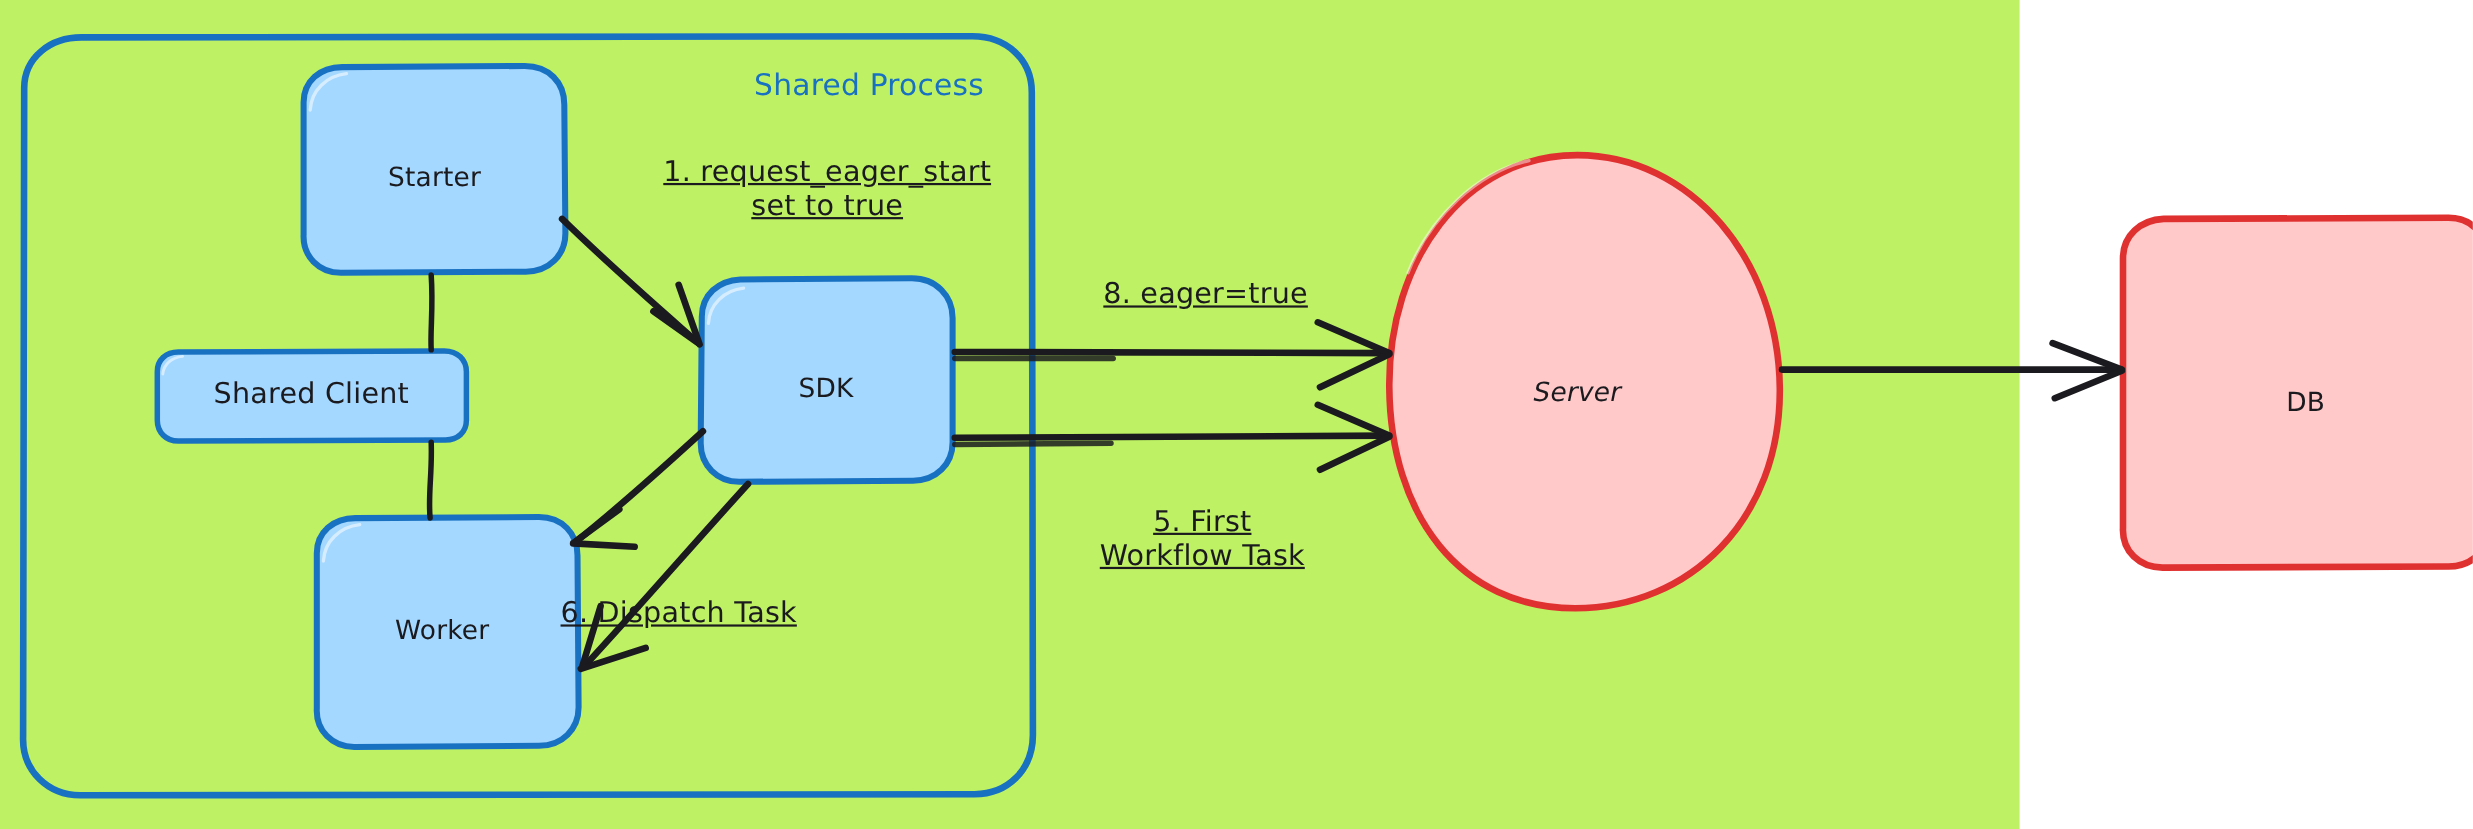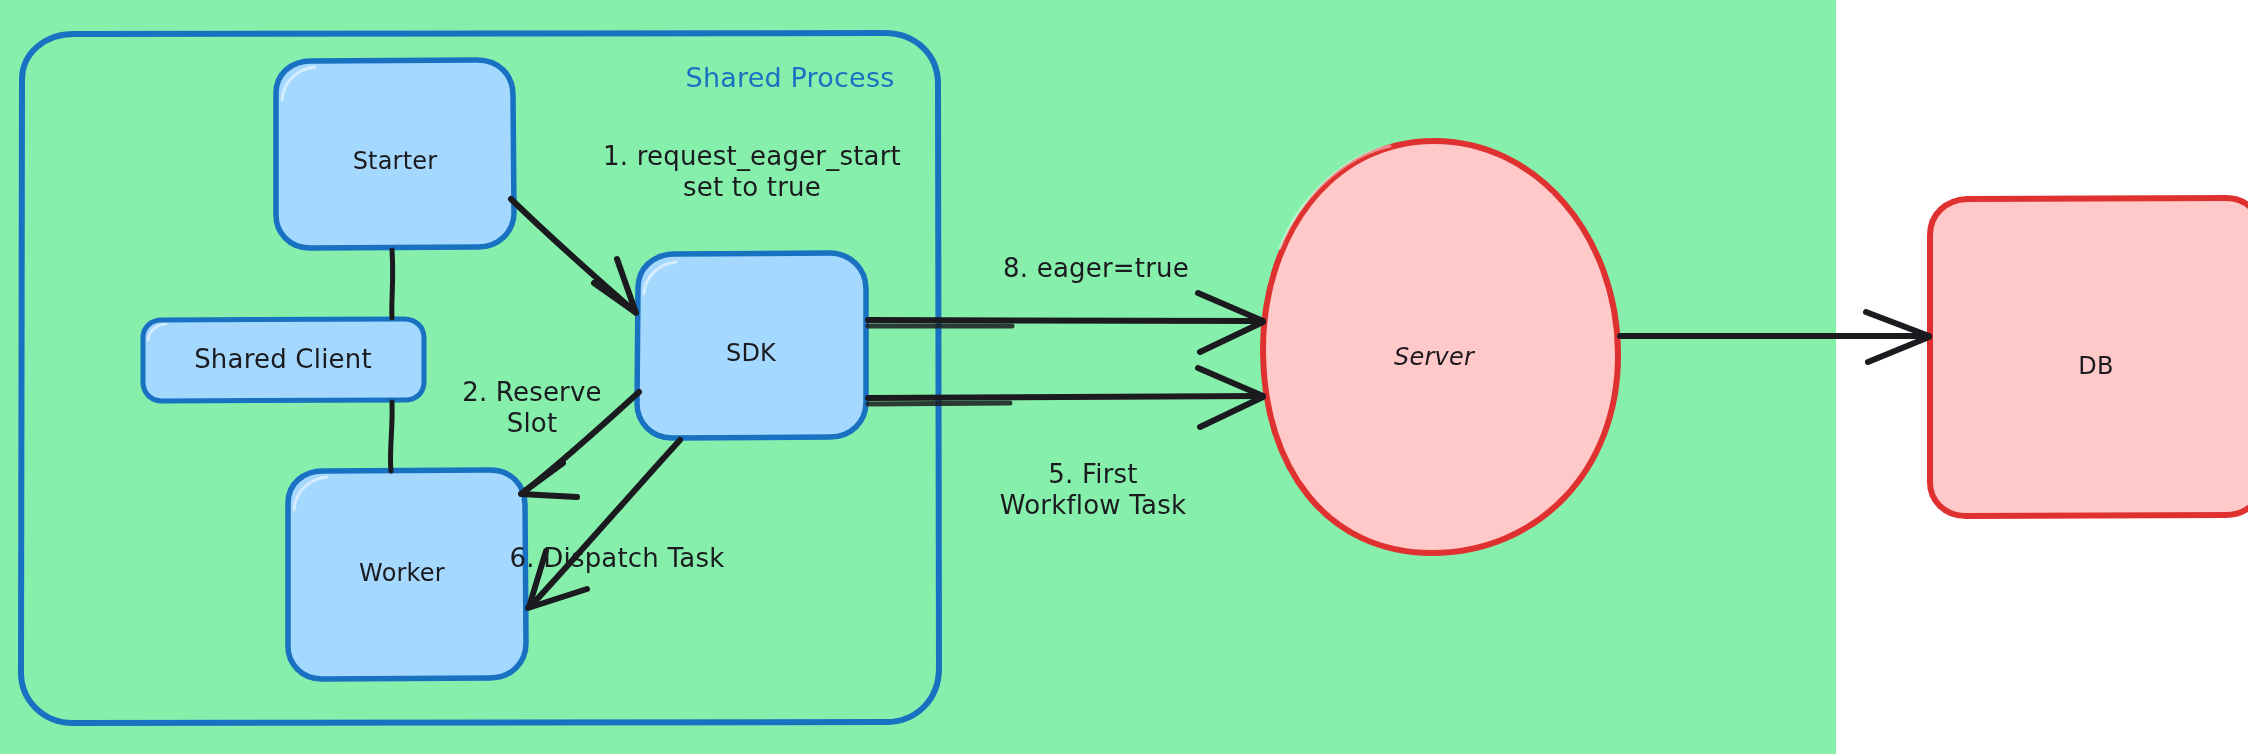--- a/index.html
+++ b/index.html
@@ -11,21 +11,21 @@
   body {
     width: 2248px;
     height: 754px;
     overflow: hidden;
     font-family: "DejaVu Sans", sans-serif;
   }
   #canvas {
     position: relative;
     width: 1836px;
     height: 754px;
-    background: #86efac;
+    background: #bef264;
   }
   #sketch {
     position: absolute;
     left: 0;
     top: 0;
     width: 2248px;
     height: 754px;
   }
   .node-label,
   .edge-label,
@@ -42,20 +42,21 @@
   .node-label {
     font-size: 24px;
     transform: translate(-50%, -50%);
   }
   .node-label.small {
     font-size: 26px;
   }
   .edge-label {
     font-size: 26px;
     transform: translate(-50%, -50%);
+    text-decoration: underline;
   }
   .group-label {
     font-size: 27px;
     color: #1971c2;
     transform: translate(-50%, -50%);
   }
 </style>
 </head>
 <body>
 
@@ -205,22 +206,20 @@
   <div class="node-label" style="left:751px; top:353px;">SDK</div>
 
   <div class="node-label" style="left:1434px; top:357px;font-style:italic;">Server</div>
 
   <div class="node-label" style="left:2096px; top:366px;">DB</div>
 
 
   <div class="edge-label" style="left:752px; top:172px;">1. request_eager_start
 set to true</div>
 
-  <div class="edge-label" style="left:532px; top:408px;">2. Reserve
-Slot</div>
 
   <div class="edge-label" style="left:1096px; top:268px;">8. eager=true</div>
 
 
   <div class="edge-label" style="left:1093px; top:462px;margin-top:28px;">5. First
 Workflow Task</div>
 
   <div class="edge-label" style="left:617px; top:558px;">6. Dispatch Task</div>
 
 </div>

